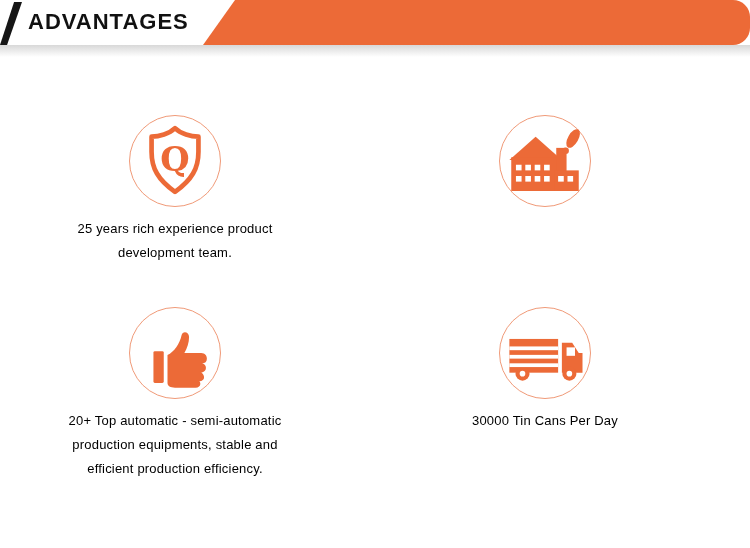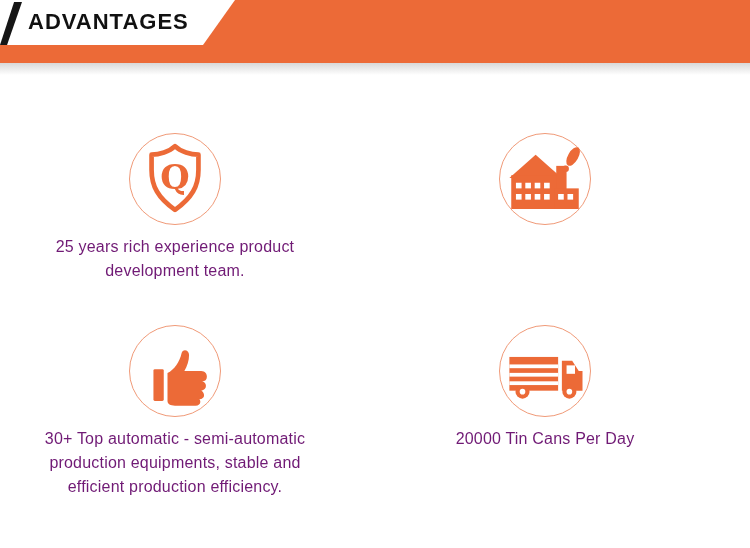--- a/index.html
+++ b/index.html
@@ -1,20 +1,20 @@
 <!DOCTYPE html>
 <html><head>
 <meta charset="utf-8">
 <style>
   * { box-sizing: border-box; margin: 0; padding: 0; }
   html, body { width: 750px; height: 548px; background: #ffffff; overflow: hidden;
     font-family: "Liberation Sans", "DejaVu Sans", sans-serif; }
 
   
-  .header { position: relative; width: 750px; height: 63px; background: #EC6A37; }
+  .header { position: relative; width: 750px; height: 45px; background: #EC6A37; border-radius: 17px; }
   .header-tab { position: absolute; left: 0; top: 0; width: 235px; height: 45px;
     background: #ffffff;
     -webkit-clip-path: polygon(0 0, 100% 0, 203px 100%, 0 100%);
     clip-path: polygon(0 0, 100% 0, 203px 100%, 0 100%); }
   .header-accent { position: absolute; left: 0; top: 2px; width: 22px; height: 43px;
     background: #161616;
     -webkit-clip-path: polygon(64% 0, 100% 0, 32% 100%, 0 100%);
     clip-path: polygon(64% 0, 100% 0, 32% 100%, 0 100%); }
   .header-title { position: absolute; left: 28px; top: 0; height: 45px;
     line-height: 44px; font-size: 22px; font-weight: 700; color: #111111;
@@ -22,21 +22,21 @@
   .header-shadow { width: 750px; height: 12px;
     background: linear-gradient(#d8d8d8, rgba(255,255,255,0)); }
 
   
   .grid { display: grid; grid-template-columns: 350px 350px; column-gap: 20px;
     grid-template-rows: 192px auto; margin-top: 58px; }
   .item { display: flex; flex-direction: column; align-items: center; }
   .icon-circle { width: 92px; height: 92px; border: 1px solid #F09A78;
     border-radius: 50%; display: flex; align-items: center; justify-content: center; }
   .icon-circle svg { display: block; }
-  .caption { margin-top: 10px; font-size: 16px; line-height: 24px; color: #701a75;
+  .caption { margin-top: 10px; font-size: 13px; line-height: 24px; color: #000000;
     text-align: center; white-space: pre-line; letter-spacing: 0.2px; }
 </style>
 </head>
 <body>
 
 <div class="header">
   <div class="header-tab"></div>
   <div class="header-accent"></div>
   <div class="header-title">ADVANTAGES</div>
 </div>
@@ -98,21 +98,21 @@
                    C81,67 79,68 76,69
                    C78,70 79,72 79,74
                    C79,76 77,78 74,78
                    C75,79 75,80 75,81
                    C75,83 73,85 70,85
                    L48,85
                    C43,85 40,83 40,80 Z"></path>
         </g>
       </svg>
     </div>
-    <div class="caption">30+ Top automatic - semi-automatic
+    <div class="caption">20+ Top automatic - semi-automatic
 production equipments, stable and
 efficient production efficiency.</div>
   </div>
 
   <div class="item">
     <div class="icon-circle">
       <svg width="92" height="92" viewBox="0 0 96 96">
         <g fill="#EC6A37">
           <rect x="10" y="33" width="52" height="36"></rect>
           <path d="M66,69 L66,37 L77,37 L84,48 L88,48 L88,69 Z"></path>
@@ -122,16 +122,16 @@
         <g fill="#ffffff">
           <rect x="10" y="41" width="52" height="4"></rect>
           <rect x="10" y="50" width="52" height="4"></rect>
           <rect x="10" y="59" width="52" height="4"></rect>
           <rect x="71" y="42" width="9" height="9"></rect>
           <circle cx="24" cy="70" r="3"></circle>
           <circle cx="74" cy="70" r="3"></circle>
         </g>
       </svg>
     </div>
-    <div class="caption">20000 Tin Cans Per Day</div>
+    <div class="caption">30000 Tin Cans Per Day</div>
   </div>
 
 </div>
 
 </body></html>

